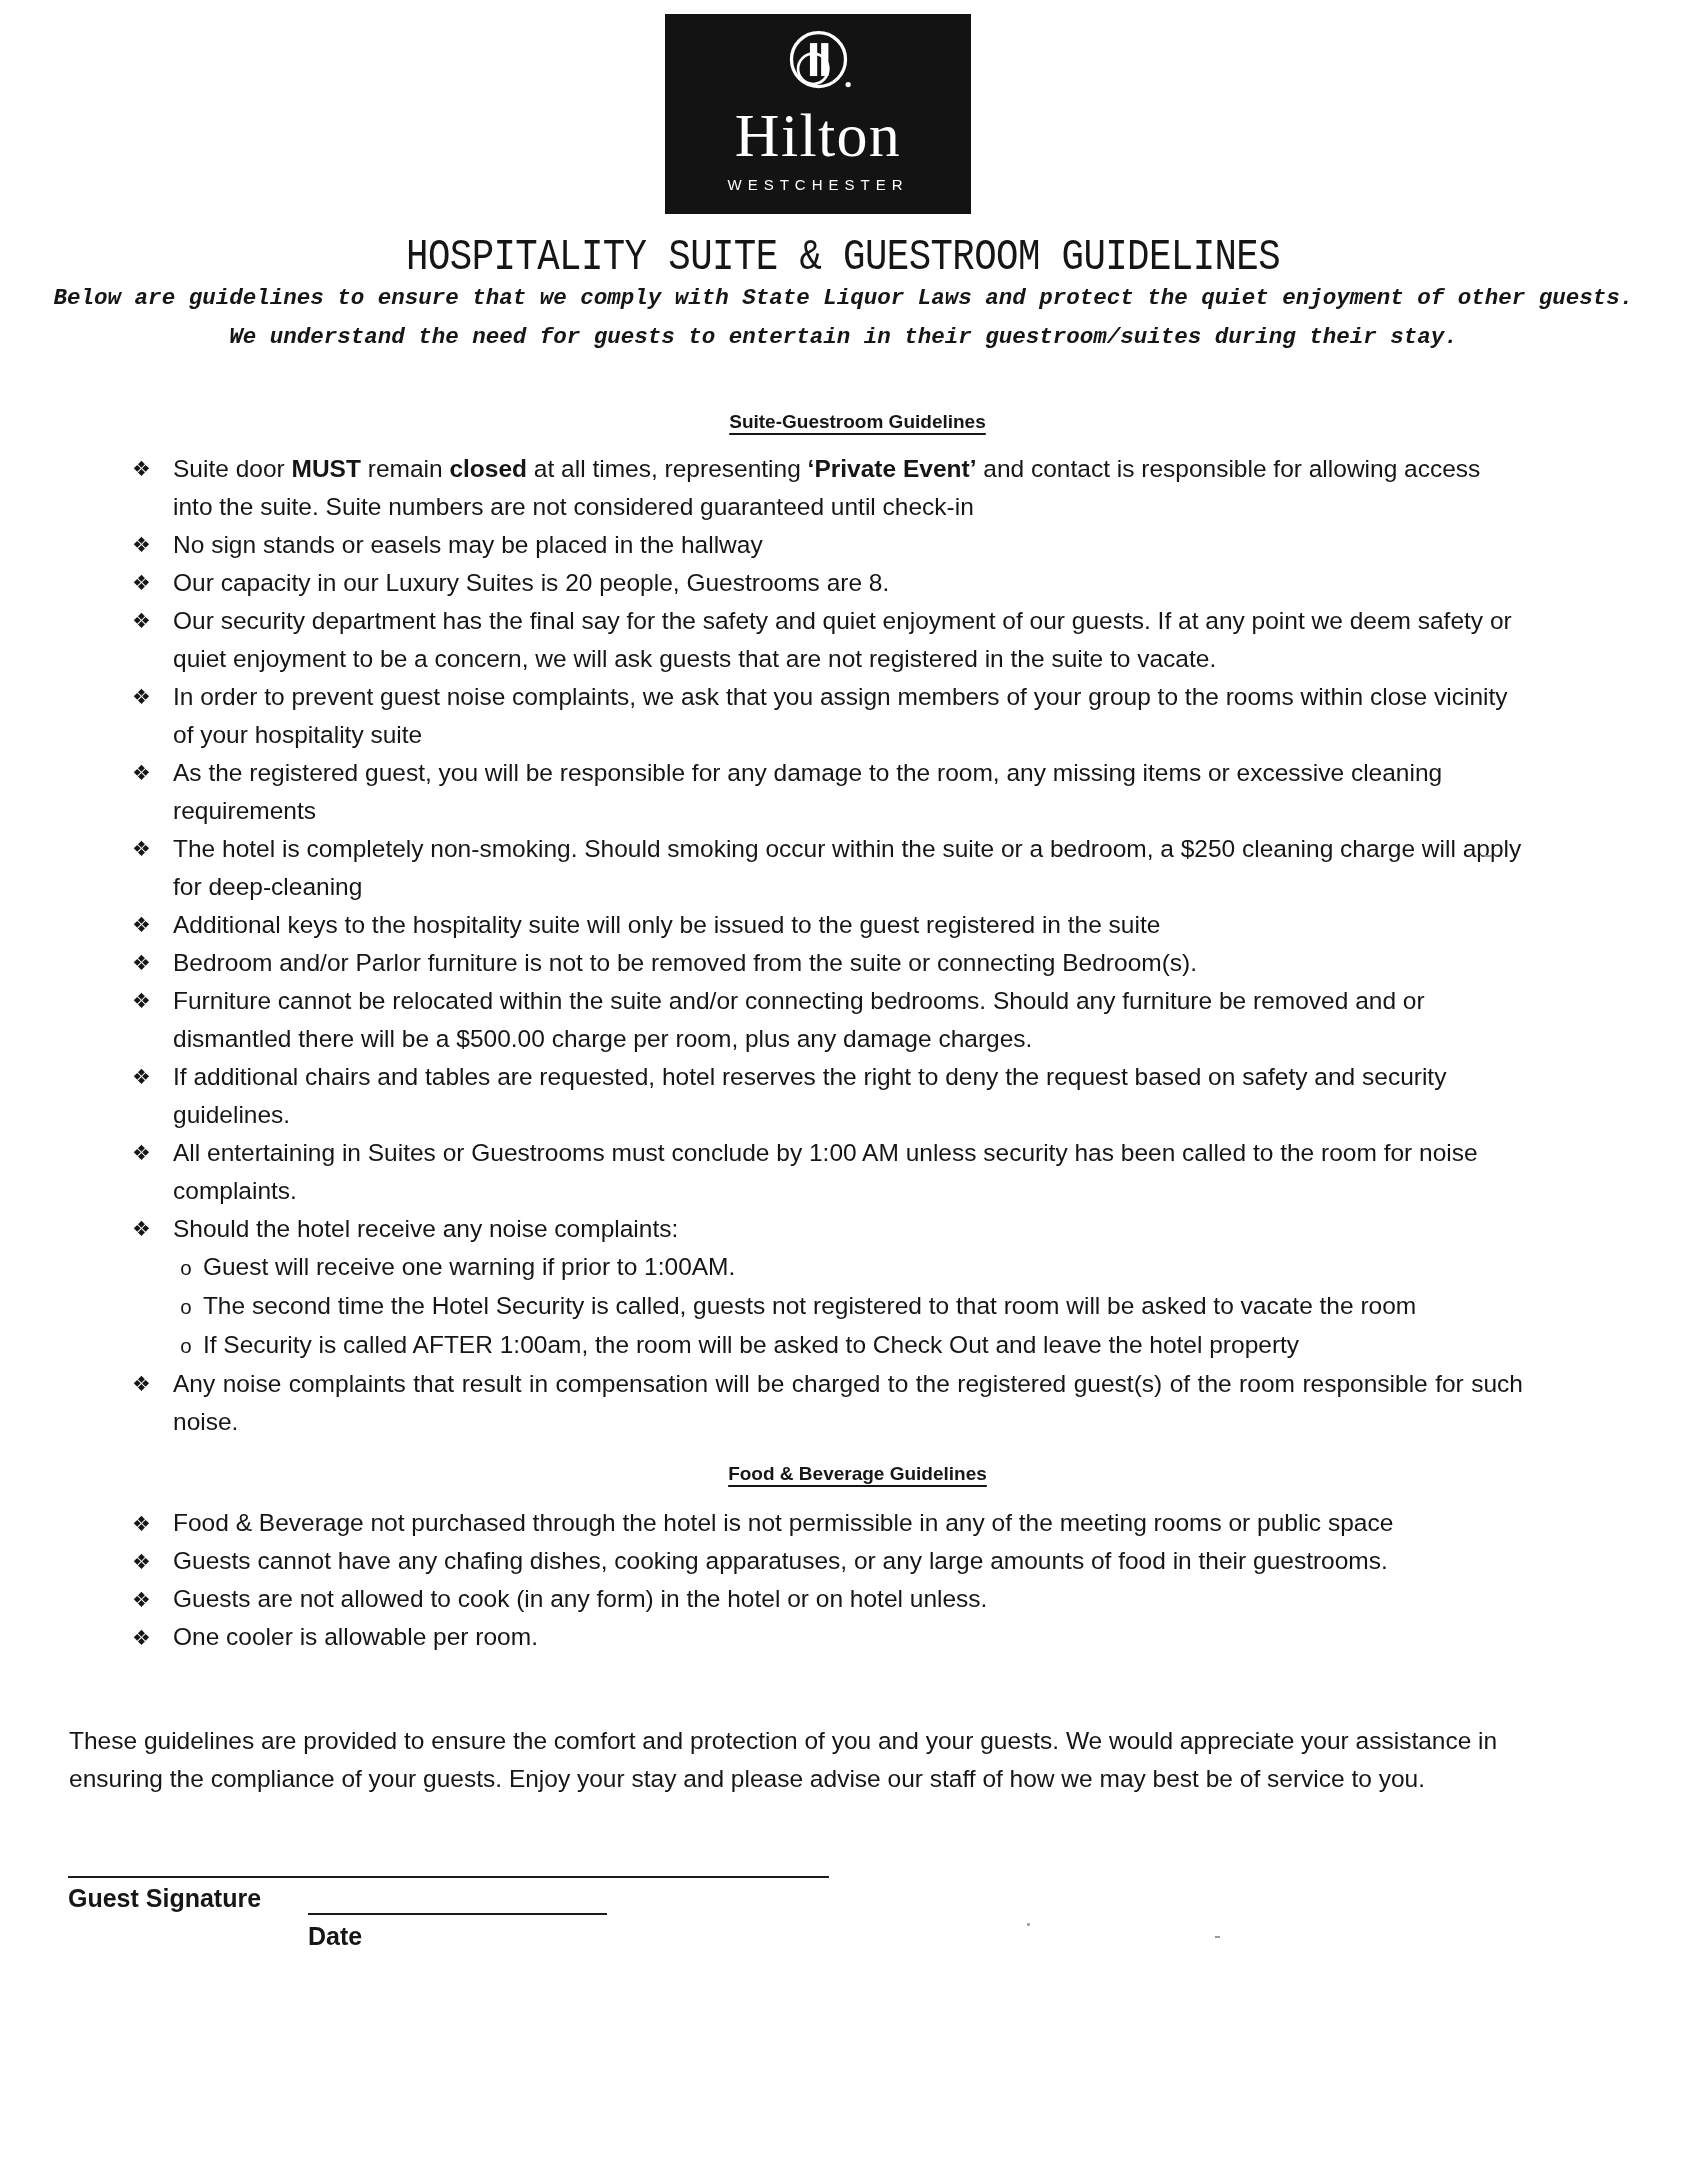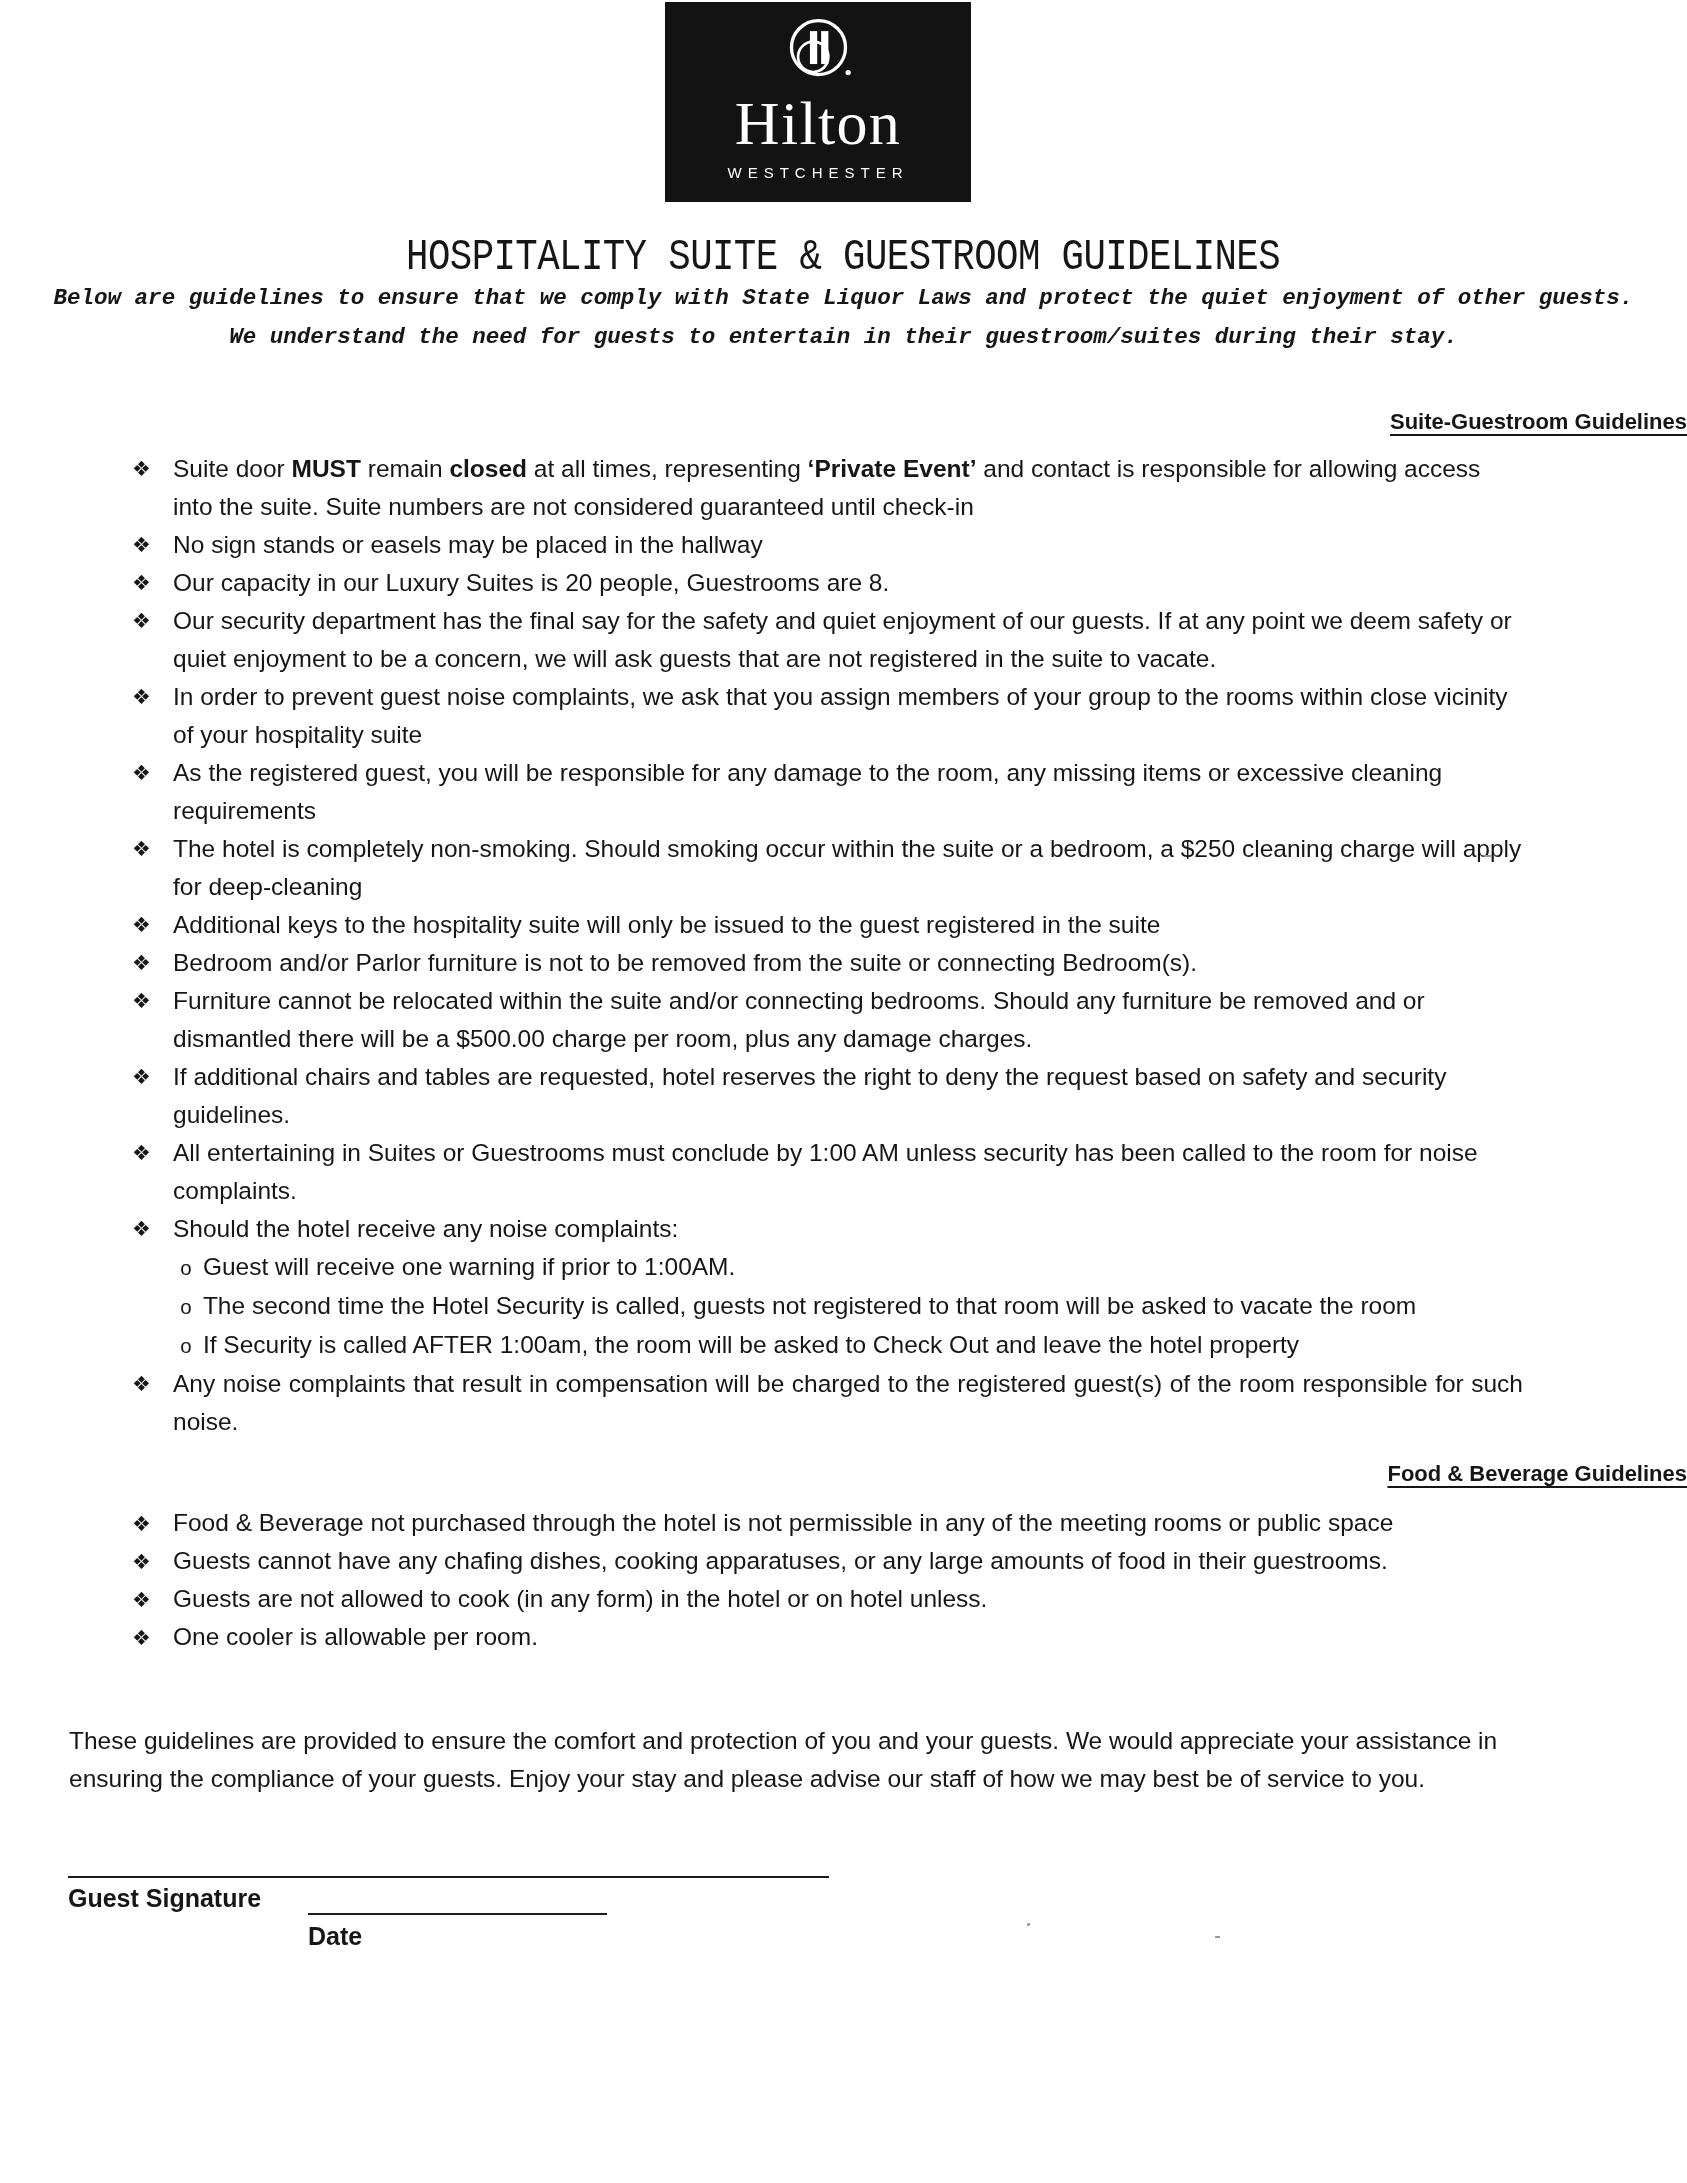--- a/index.html
+++ b/index.html
@@ -2,38 +2,38 @@
 <html style="font-size:10.6px"><head>
 <meta charset="utf-8">
 <style>
   html,body{margin:0;padding:0;background:#e8e8e8;}
   .page{
     position:relative;width:1687px;height:2183px;background:#ffffff;
     font-family:"Liberation Sans",sans-serif;color:#161616;overflow:hidden;
   }
   
   .logo{
-    position:absolute;left:665px;top:2px;width:306px;height:200px;
+    position:absolute;left:665px;top:14px;width:306px;height:200px;
     background:#131313;color:#fff;text-align:center;
   }
   .emblem{margin-top:10.6px;}
   .brand{
     font-family:"Liberation Serif",serif;font-size:62px;line-height:62px;
     margin-top:-4px;letter-spacing:1.3px;font-weight:400;
   }
   .loc{font-size:15px;letter-spacing:6px;margin-top:10.6px;font-weight:400;}
   
   .header{padding-top:233px;text-align:center;font-family:Liberation Mono, monospace;}
   .title{margin:0;font-size:44px;line-height:49px;font-weight:400;letter-spacing:-0.7px;}
   .title-inner{display:inline-block;transform:scaleX(0.85);transform-origin:center;white-space:nowrap;}
   .subtitle{font-size:22.5px;line-height:32px;font-style:italic;font-weight:700;}
   .subtitle.first{margin-top:6.6px;}
   
   .sec-heading{
-    margin:0;text-align:right;font-size:22px;line-height:30px;font-weight:700;
+    margin:0;text-align:center;font-size:19px;line-height:30px;font-weight:700;
     text-decoration:underline;text-decoration-thickness:2px;text-underline-offset:4.6px;padding-left:28px;
   }
   .sec-heading.first{margin-top:54px;margin-bottom:13.2px;}
   .sec-heading.second{margin-top:18.5px;margin-bottom:14.6px;}
   .bullets{margin-left:173px;width:1350px;font-size:24.5px;line-height:38px;}
   .item{position:relative;margin:0;}
   .item .marker{position:absolute;left:-41px;top:0.7px;font-size:21px;}
   .item.sub{text-indent:7.3px;}
   .item.sub .smarker{display:inline-block;min-width:12px;margin-right:10.6px;font-size:20.5px;text-indent:0;}
   .item.justify{text-align:justify;}

